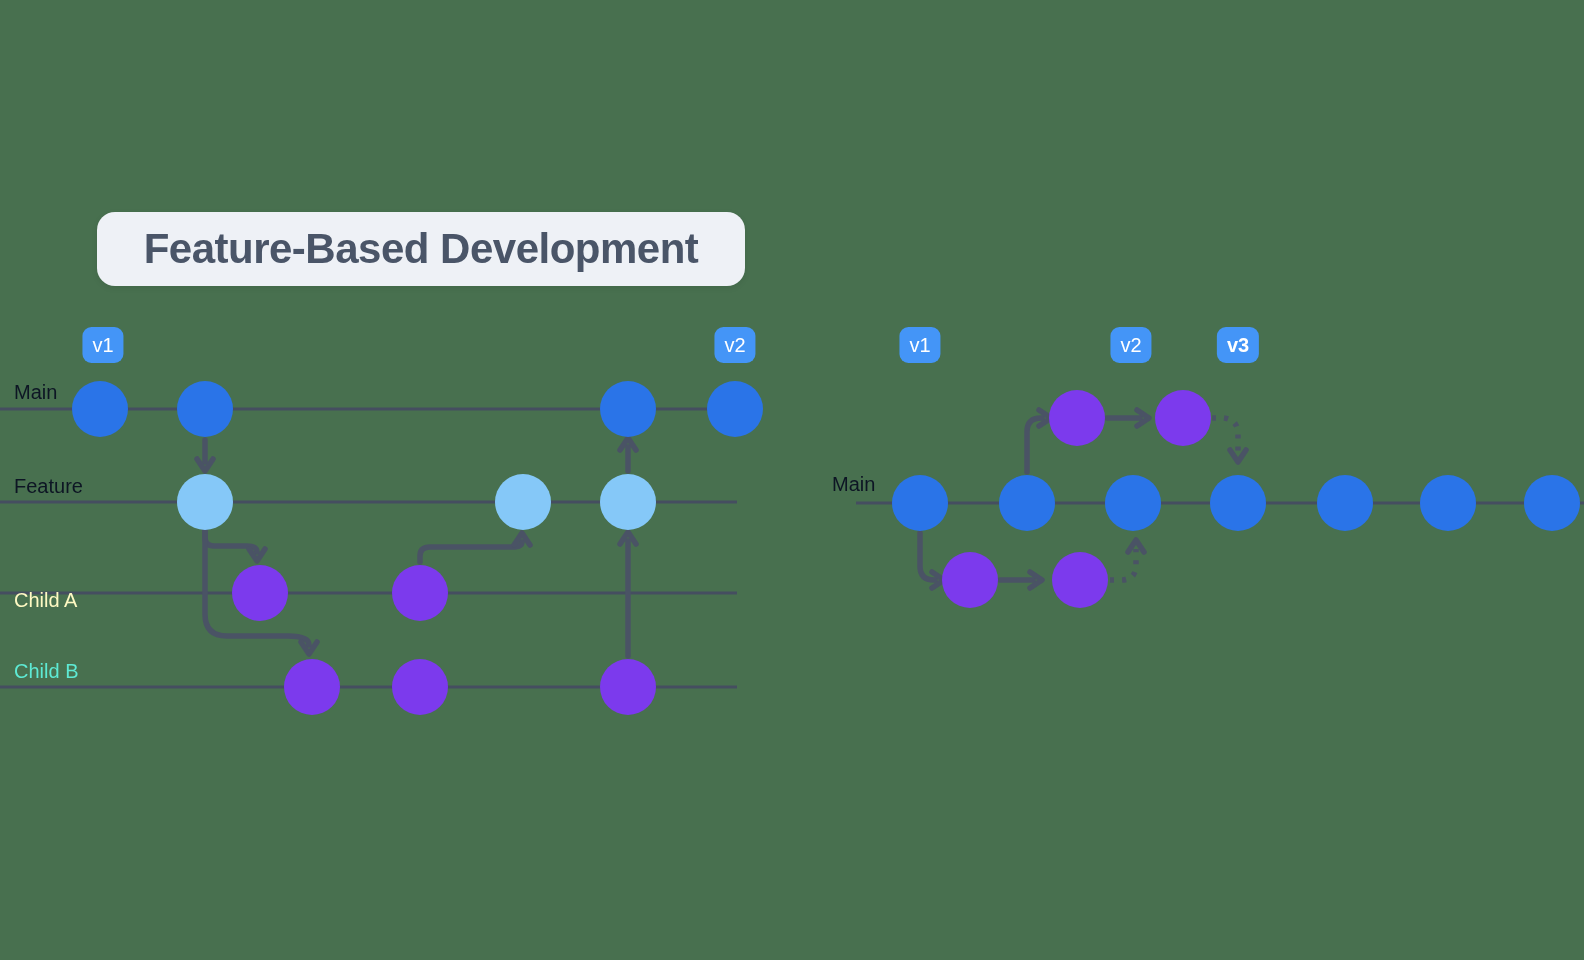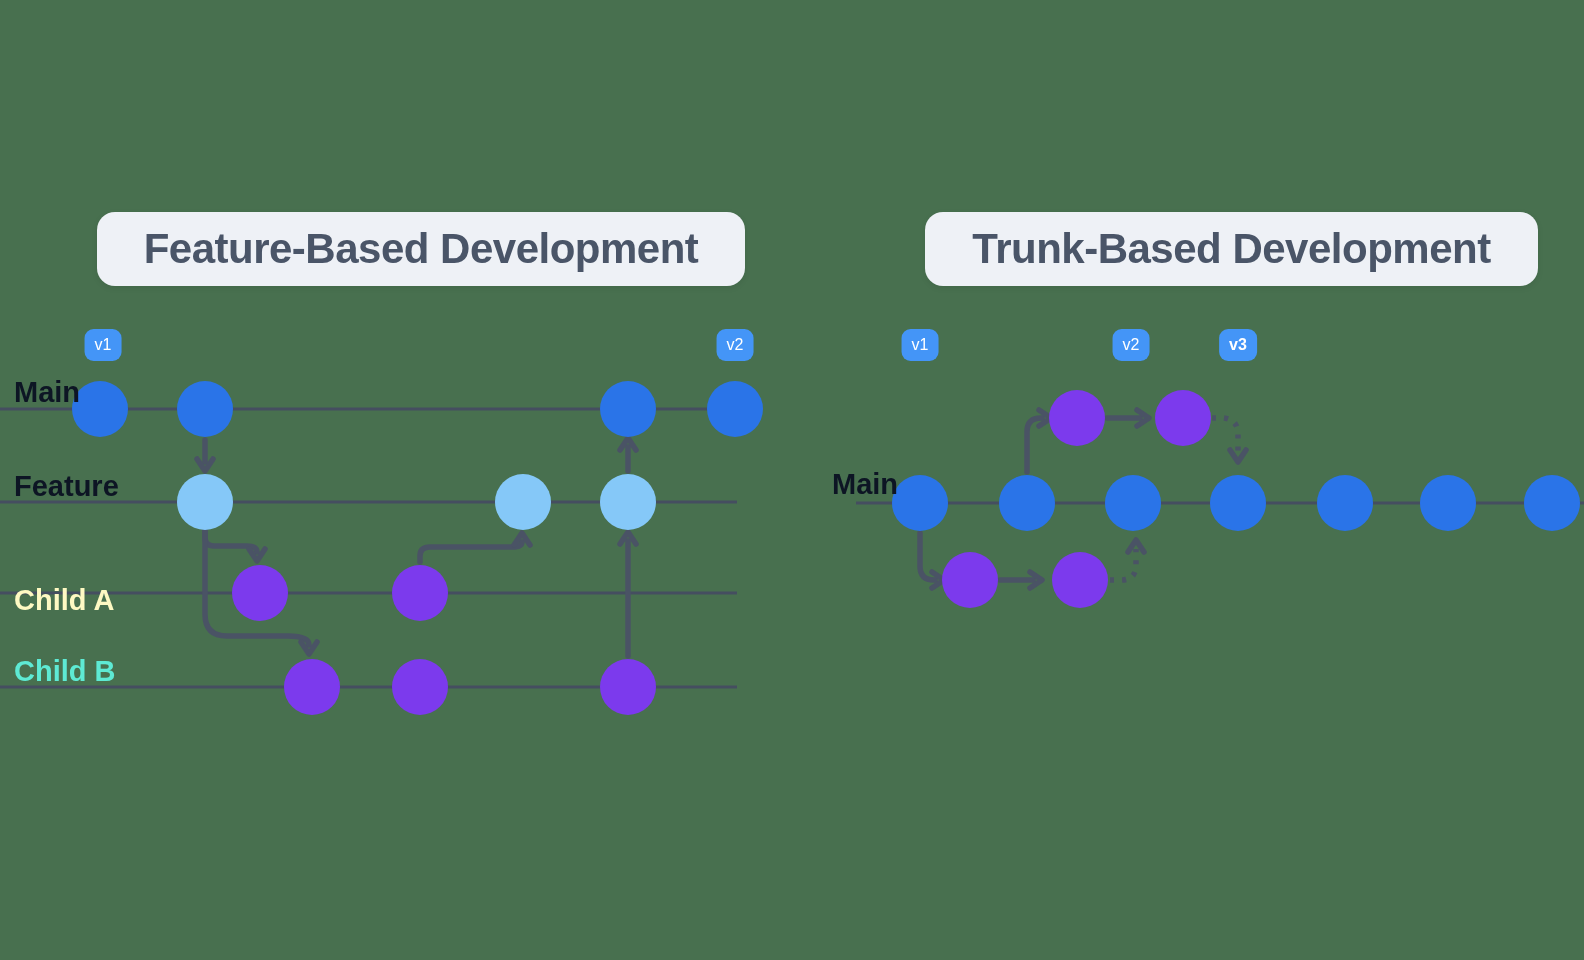--- a/index.html
+++ b/index.html
@@ -21,29 +21,28 @@
     font-size:42px;
     letter-spacing:-0.5px;
     box-shadow:0 2px 6px rgba(0,0,0,0.08);
     white-space:nowrap;
   }
   #left-title-pill{left:97px;min-width:600px;}
   #right-title-pill{left:925px;min-width:565px;}
   .lane-label{
     position:absolute;
     transform:translateY(-50%);
-    font-size:29px;
+    font-size:20px;
     line-height:1;
     white-space:nowrap;
-    font-weight:bold;
   }
   .version-badge{
     position:absolute;
     transform:translate(-50%,-50%);
-    font-size:16px;
+    font-size:20px;
     line-height:1;
     padding:8px 10px;
     border-radius:9px;
     white-space:nowrap;
   }
 </style>
 </head>
 <body style="background: rgb(72, 112, 79);">
 
 <div id="canvas" style="background: rgb(72, 112, 79);">
@@ -95,23 +94,20 @@
         <circle cx="1183" cy="418" r="28" fill="#7C3AED"></circle>
         <circle cx="970" cy="580" r="28" fill="#7C3AED"></circle>
         <circle cx="1080" cy="580" r="28" fill="#7C3AED"></circle>
       </g>
   </svg>
 
   <div class="title-pill" id="left-title-pill" style="background: rgb(238, 241, 246); color: rgb(74, 85, 104);">
     <span>Feature-Based Development</span>
   </div>
 
-  <div class="title-pill" id="right-title-pill" style="background: rgb(238, 241, 246); color: rgb(74, 85, 104);">
-    <span>Trunk-Based Development</span>
-  </div>
 
 <div class="lane-label" style="left: 14px; top: 392px; color: rgb(13, 21, 36);">Main</div>
     <div class="lane-label" style="left: 14px; top: 486px; color: rgb(13, 21, 36);">Feature</div>
     <div class="lane-label" style="left: 14px; top: 600px; color: #fef9c3;">Child A</div>
     <div class="lane-label" style="left: 14px; top: 671px; color: #5eead4;">Child B</div>
     <div class="version-badge" style="left: 103px; top: 345px; background: rgb(68, 149, 247); color: rgb(255, 255, 255);">v1</div>
     <div class="version-badge" style="left: 735px; top: 345px; background: rgb(68, 149, 247); color: rgb(255, 255, 255);">v2</div>
     <div class="lane-label" style="left: 832px; top: 484px; color: rgb(13, 21, 36);">Main</div>
     <div class="version-badge" style="left: 920px; top: 345px; background: rgb(68, 149, 247); color: rgb(255, 255, 255);">v1</div>
     <div class="version-badge" style="left: 1131px; top: 345px; background: rgb(68, 149, 247); color: rgb(255, 255, 255);">v2</div>

